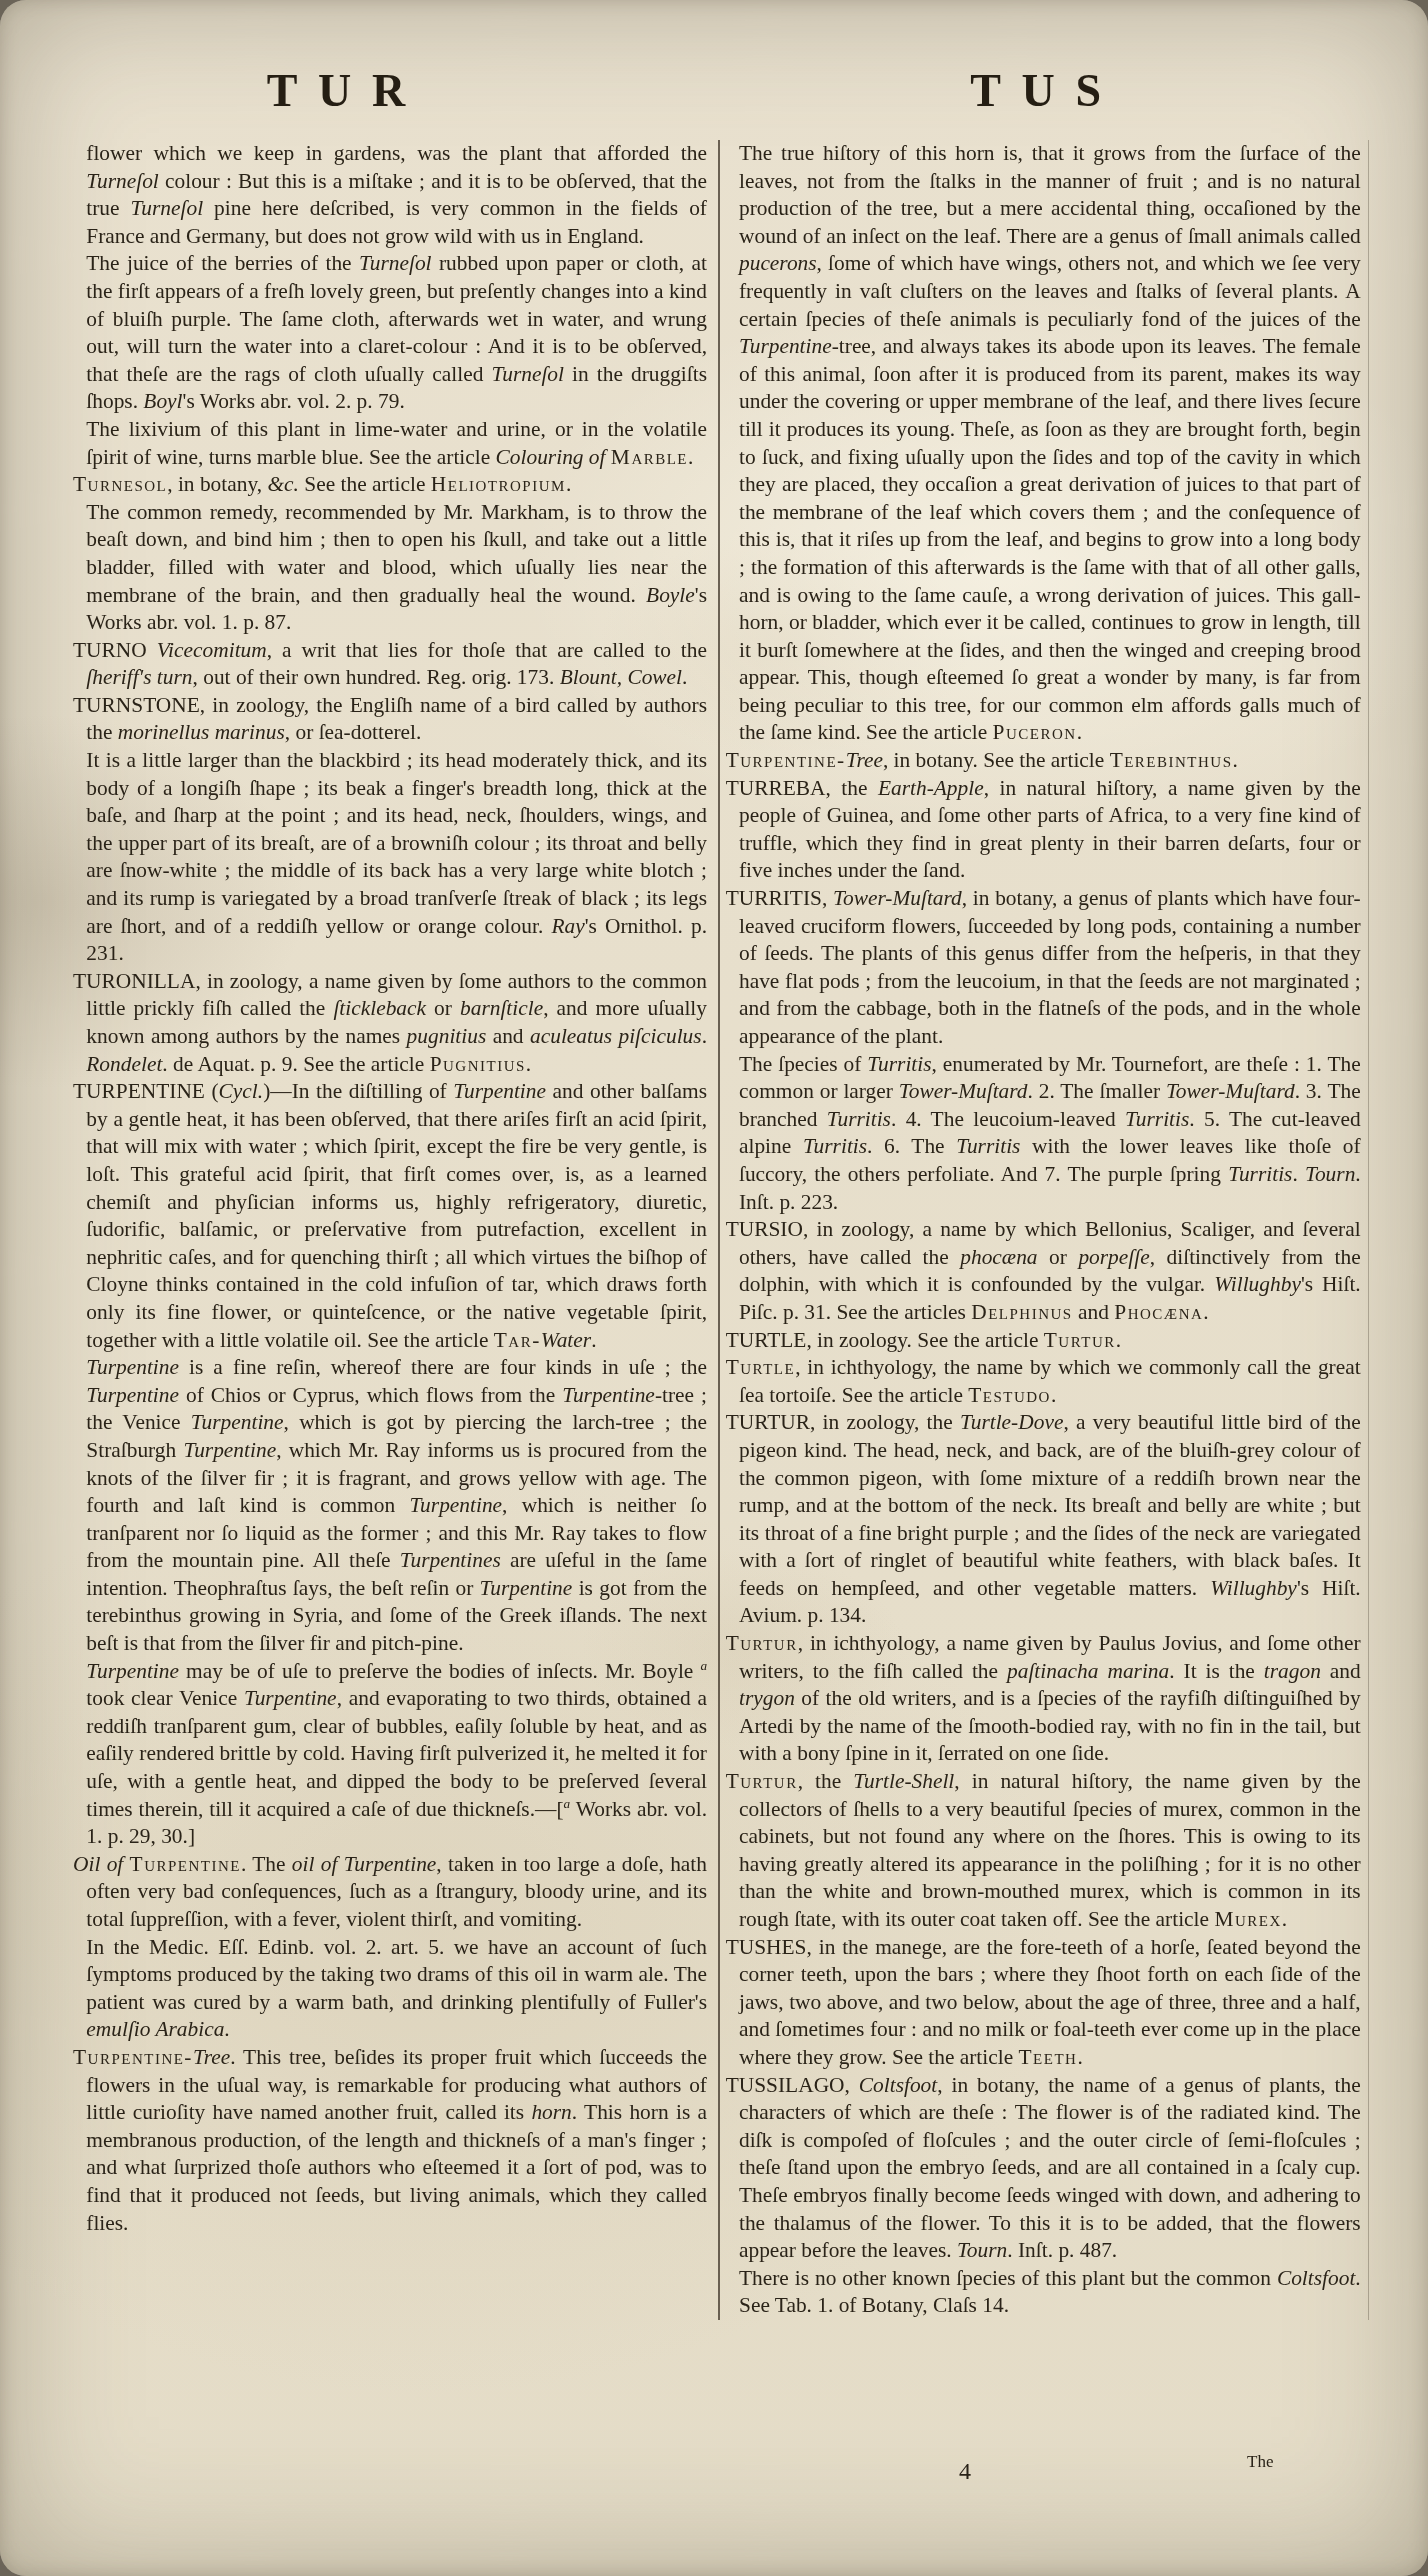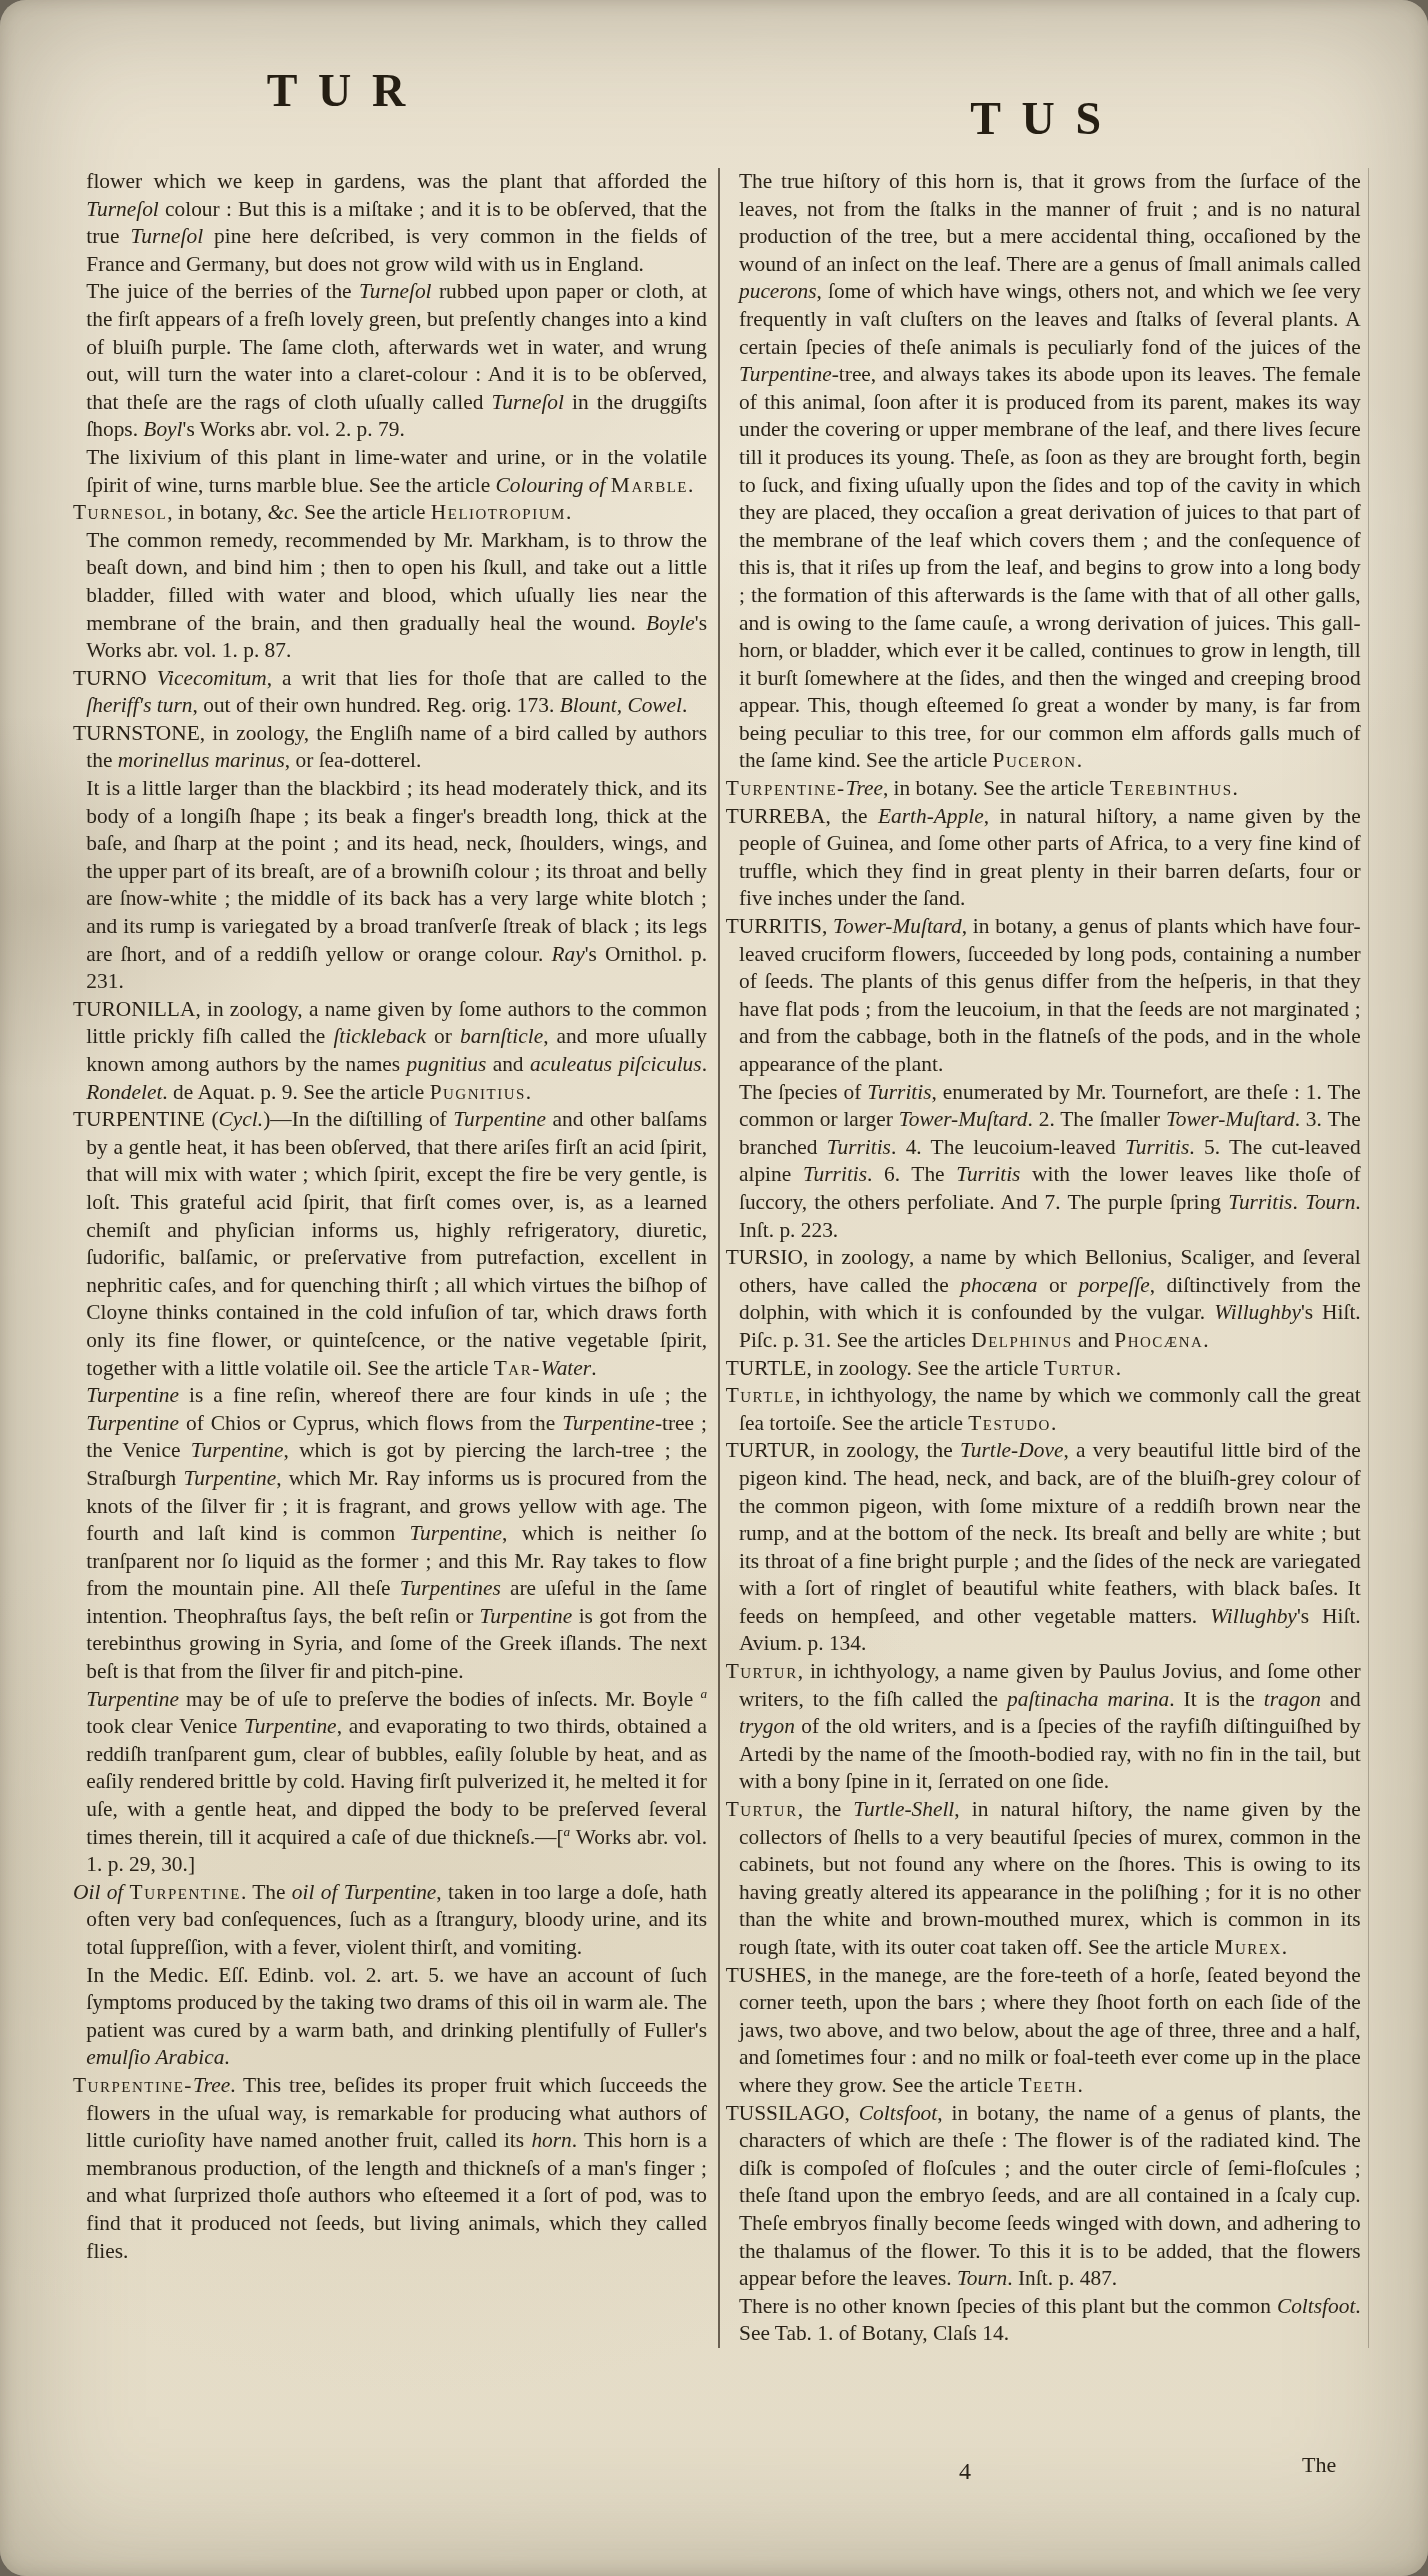--- a/index.html
+++ b/index.html
@@ -18,35 +18,35 @@
     box-shadow: inset 0 0 133px rgba(92,84,64,0.40), inset 0 0 18px rgba(92,84,64,0.28);
     color:#2a2318;
     font-family:Liberation Serif, serif;
     overflow:hidden;
     border-radius:26px;
   }
   .masthead{display:flex;padding-top:64px;}
   .mh{width:50%;text-align:center;font-size:46px;font-weight:bold;
       letter-spacing:0.45em;color:#251e13;}
   .mh.left{transform:translateX(-10.7px);}
-  .mh.right{transform:translateX(-25px);margin-top:28px;}
+  .mh.right{transform:translateX(-25px);}
   .cols{display:flex;align-items:stretch;margin-top:23px;}
   .col{font-size:21.4px;line-height:27.6px;text-align:justify;}
   .col p{margin:0;}
   .col-left{width:634px;margin-left:73px;padding-right:10.7px;}
   .col-right{width:635px;border-left:2.7px solid rgba(58,48,36,0.72);
              border-right:0.9px solid rgba(58,48,36,0.30);
              padding-left:6px;padding-right:7.1px;}
   .entry{padding-left:13.3px;text-indent:-13.3px;}
   .para{padding-left:13.3px;}
   .it{font-style:italic;}
   .sc{font-variant:small-caps;letter-spacing:0.07em;margin-top:36px;}
   .sup{vertical-align:super;font-size:0.62em;line-height:0;}
   .sig{position:absolute;left:959px;top:2458px;font-size:24px;color:#2a2318;}
-  .catchword{position:absolute;left:1302px;top:2452px;font-size:22px;color:#2a2318;}
+  .catchword{position:absolute;left:1247px;top:2452px;font-size:17px;color:#2a2318;}
 </style>
 </head>
 <body>
 
 <div class="page">
 
   <div class="masthead">
     <div class="mh left">TUR</div>
     <div class="mh right">TUS</div>
   </div>

